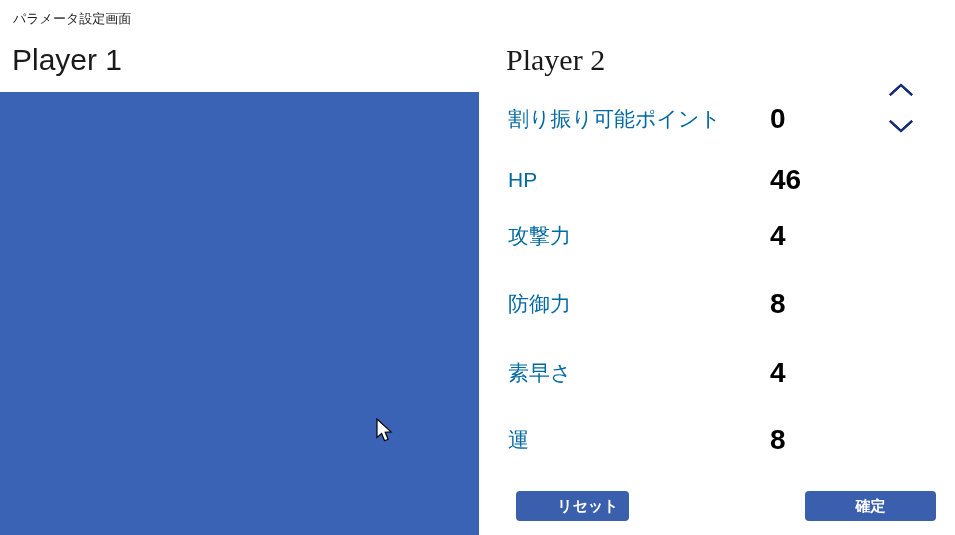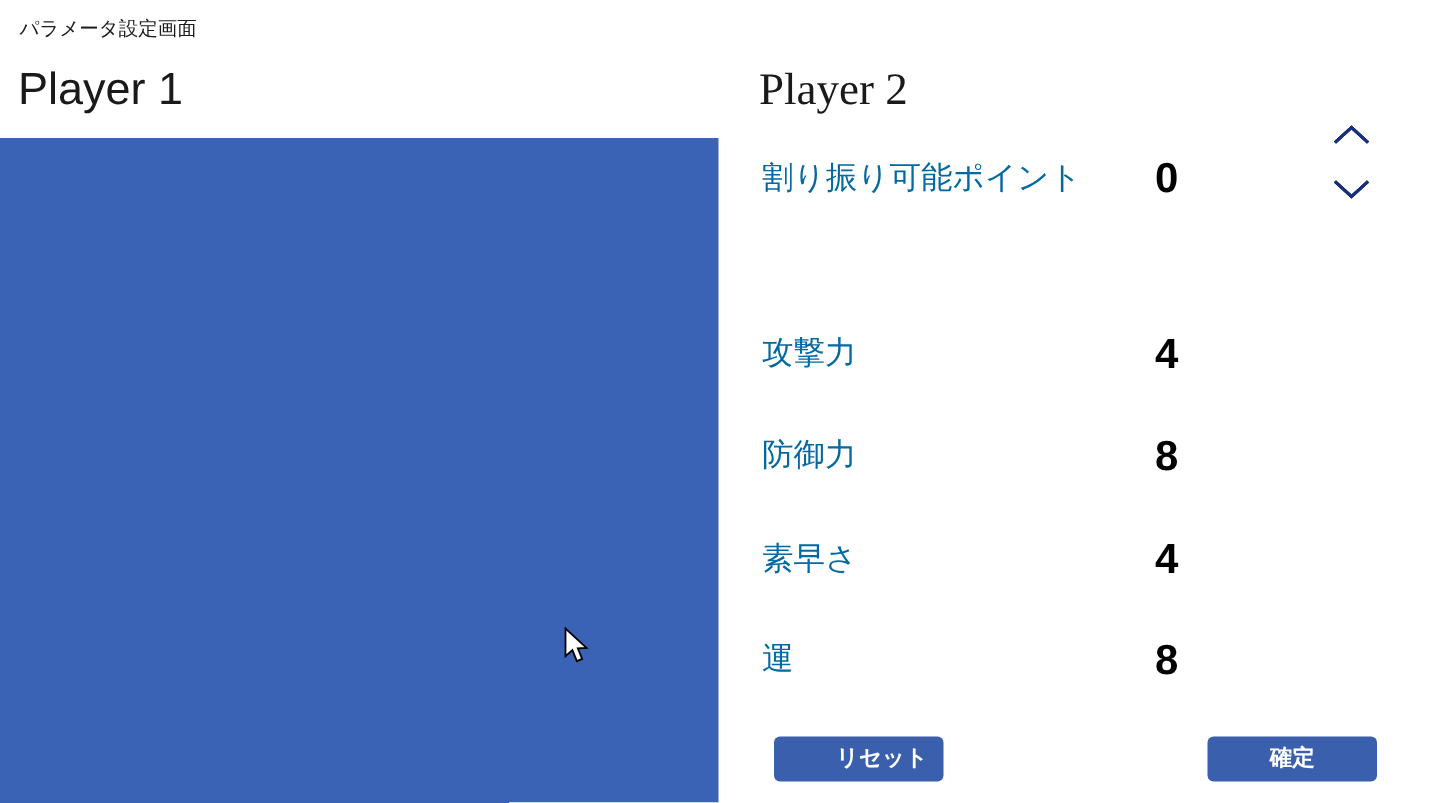--- a/index.html
+++ b/index.html
@@ -116,21 +116,21 @@
     font-family: "Liberation Sans", "DejaVu Sans", sans-serif;
     font-size: 15px;
     font-weight: bold;
     line-height: 30px;
     text-align: center;
     padding: 0;
     cursor: pointer;
     white-space: nowrap;
   }
   #reset-button  { left: 516px; top: 491px; width: 113px; height: 30px; }
-  #confirm-button{ left: 805px; top: 491px; width: 113px; height: 30px; }
+  #confirm-button{ left: 805px; top: 491px; width: 131px; height: 30px; }
 
   
   #mouse-cursor {
     position: absolute;
     left: 376px;
     top: 418px;
     width: 18px;
     height: 26px;
     pointer-events: none;
   }
@@ -144,20 +144,24 @@
 
 <div id="player1-panel" style="background: rgb(58, 98, 181);"></div>
 
 <div id="player2-heading" class="player-heading">Player 2</div>
 
 <div id="player2-stats">
     <div class="stat-row" style="top: 7px;">
       <div class="stat-label">割り振り可能ポイント</div>
       <div class="stat-value">0</div>
     </div>
+    <div class="stat-row" style="top: 68px;">
+      <div class="stat-label">HP</div>
+      <div class="stat-value">46</div>
+    </div>
     <div class="stat-row" style="top: 124px;">
       <div class="stat-label">攻撃力</div>
       <div class="stat-value">4</div>
     </div>
     <div class="spinner" style="top: -12px;">
       <span class="chev up">
         <svg width="46" height="20" viewBox="0 0 46 20">
           <polyline points="12,15 23,5 34,15" fill="none" stroke="#1a2f7a" stroke-width="2" stroke-linecap="butt" stroke-linejoin="miter"></polyline>
         </svg>
       </span>

